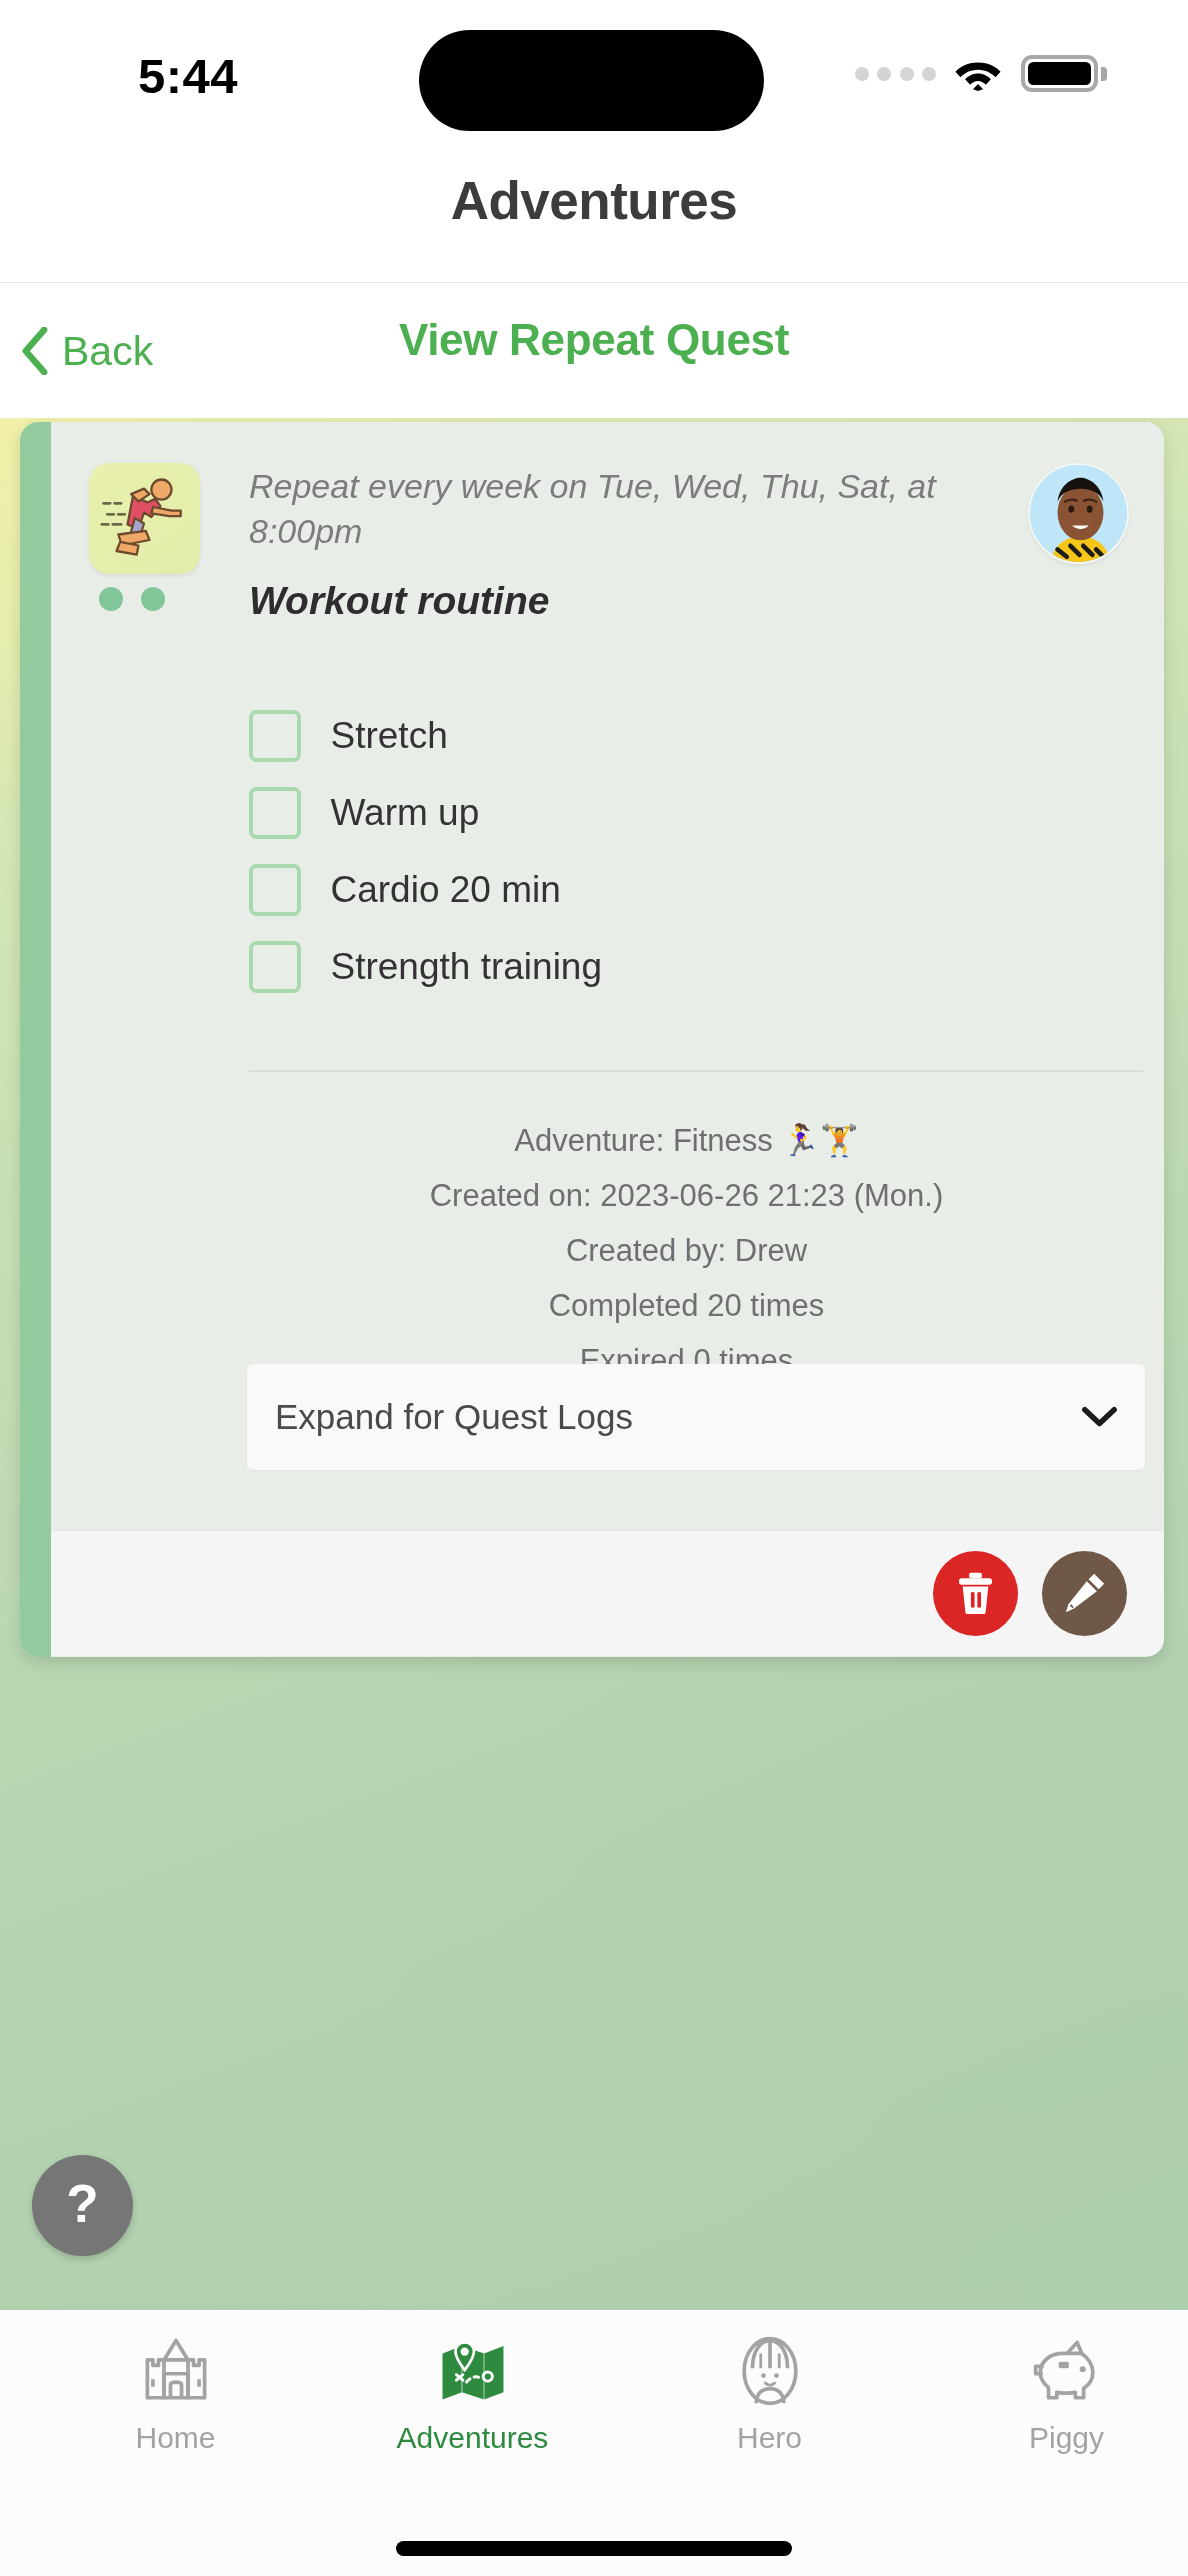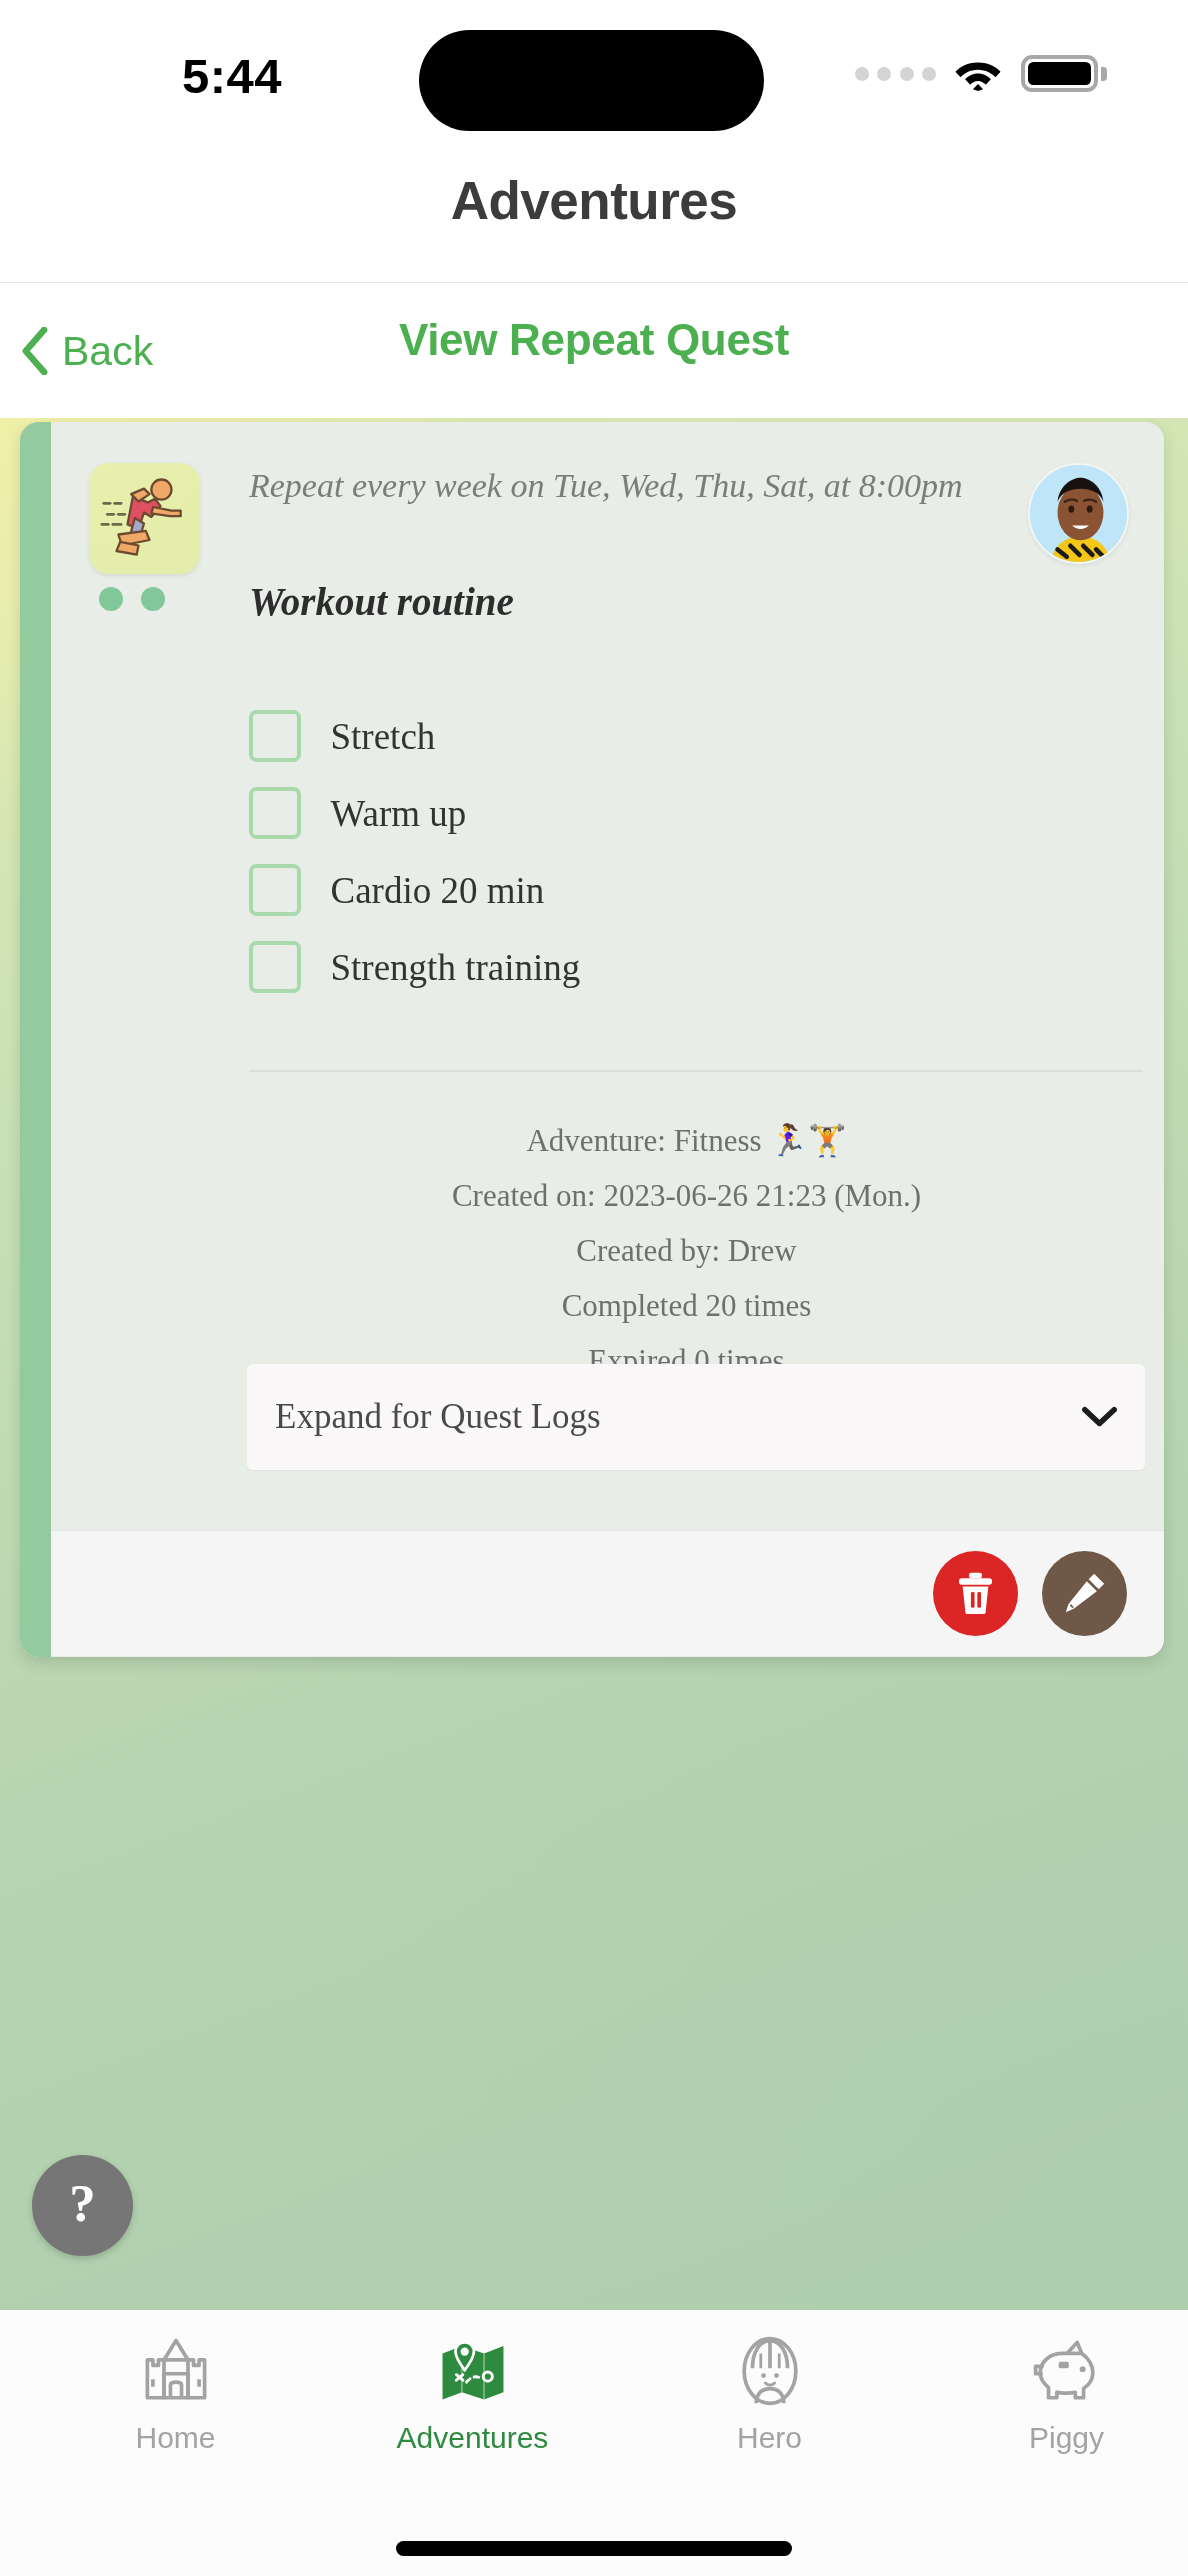--- a/index.html
+++ b/index.html
@@ -7,21 +7,21 @@
     width:1188px; height:2576px;
     font-family:"Liberation Sans", sans-serif;
     background:#ffffff; overflow:hidden;
   }
   #screen { position:relative; width:1188px; height:2576px; background:#fff; }
 
   
   #status-bar { position:absolute; left:0; top:0; width:1188px; height:157px; }
   #status-time {
     position:absolute; left:138px; top:48px; width:184px;
-    font-size:49px; font-weight:600; color:#000; letter-spacing:0.5px;margin-left:44px;
+    font-size:49px; font-weight:600; color:#000; letter-spacing:0.5px;
   }
   #dynamic-island {
     position:absolute; left:419px; top:30px; width:345px; height:101px;
     background:#000; border-radius:52px;
   }
   #status-right { position:absolute; right:81px; top:55px; display:flex; align-items:center; gap:18.4px; }
   .sig-dots { display:flex; gap:8.3px; align-items:center; }
   .sig-dots i { width:14px; height:14px; border-radius:50%; background:#d4d4d4; display:block; }
   .wifi-ico { width:48px; height:35px; display:block; }
   .battery-ico { display:flex; align-items:center; }
@@ -56,21 +56,20 @@
   }
 
   
   #content {
     position:absolute; left:0; top:418px; width:1188px; height:1892px;
     background:
       radial-gradient(ellipse 719px 645px at 2% 0%, #f0f0a8 0%, rgba(240,240,168,0) 62%),
       radial-gradient(ellipse 1290px 1198px at 100% 100%, #aecfae 0%, rgba(174,207,174,0) 70%),
       linear-gradient(160deg, #e6eeb3 0%, #c8e0b5 32%, #b6d4b0 62%, #aecdae 100%);
     overflow:hidden;
-    font-family:Liberation Serif, serif;
   }
 
   
   #quest-card {
     position:absolute; left:20px; top:3.7px; width:1144px; height:1235px;
     border-radius:18.4px; overflow:hidden;
     box-shadow:0 5.5px 14.7px rgba(0,0,0,0.13);
     background:#E8EDE8;
   }
   #card-accent-strip {

